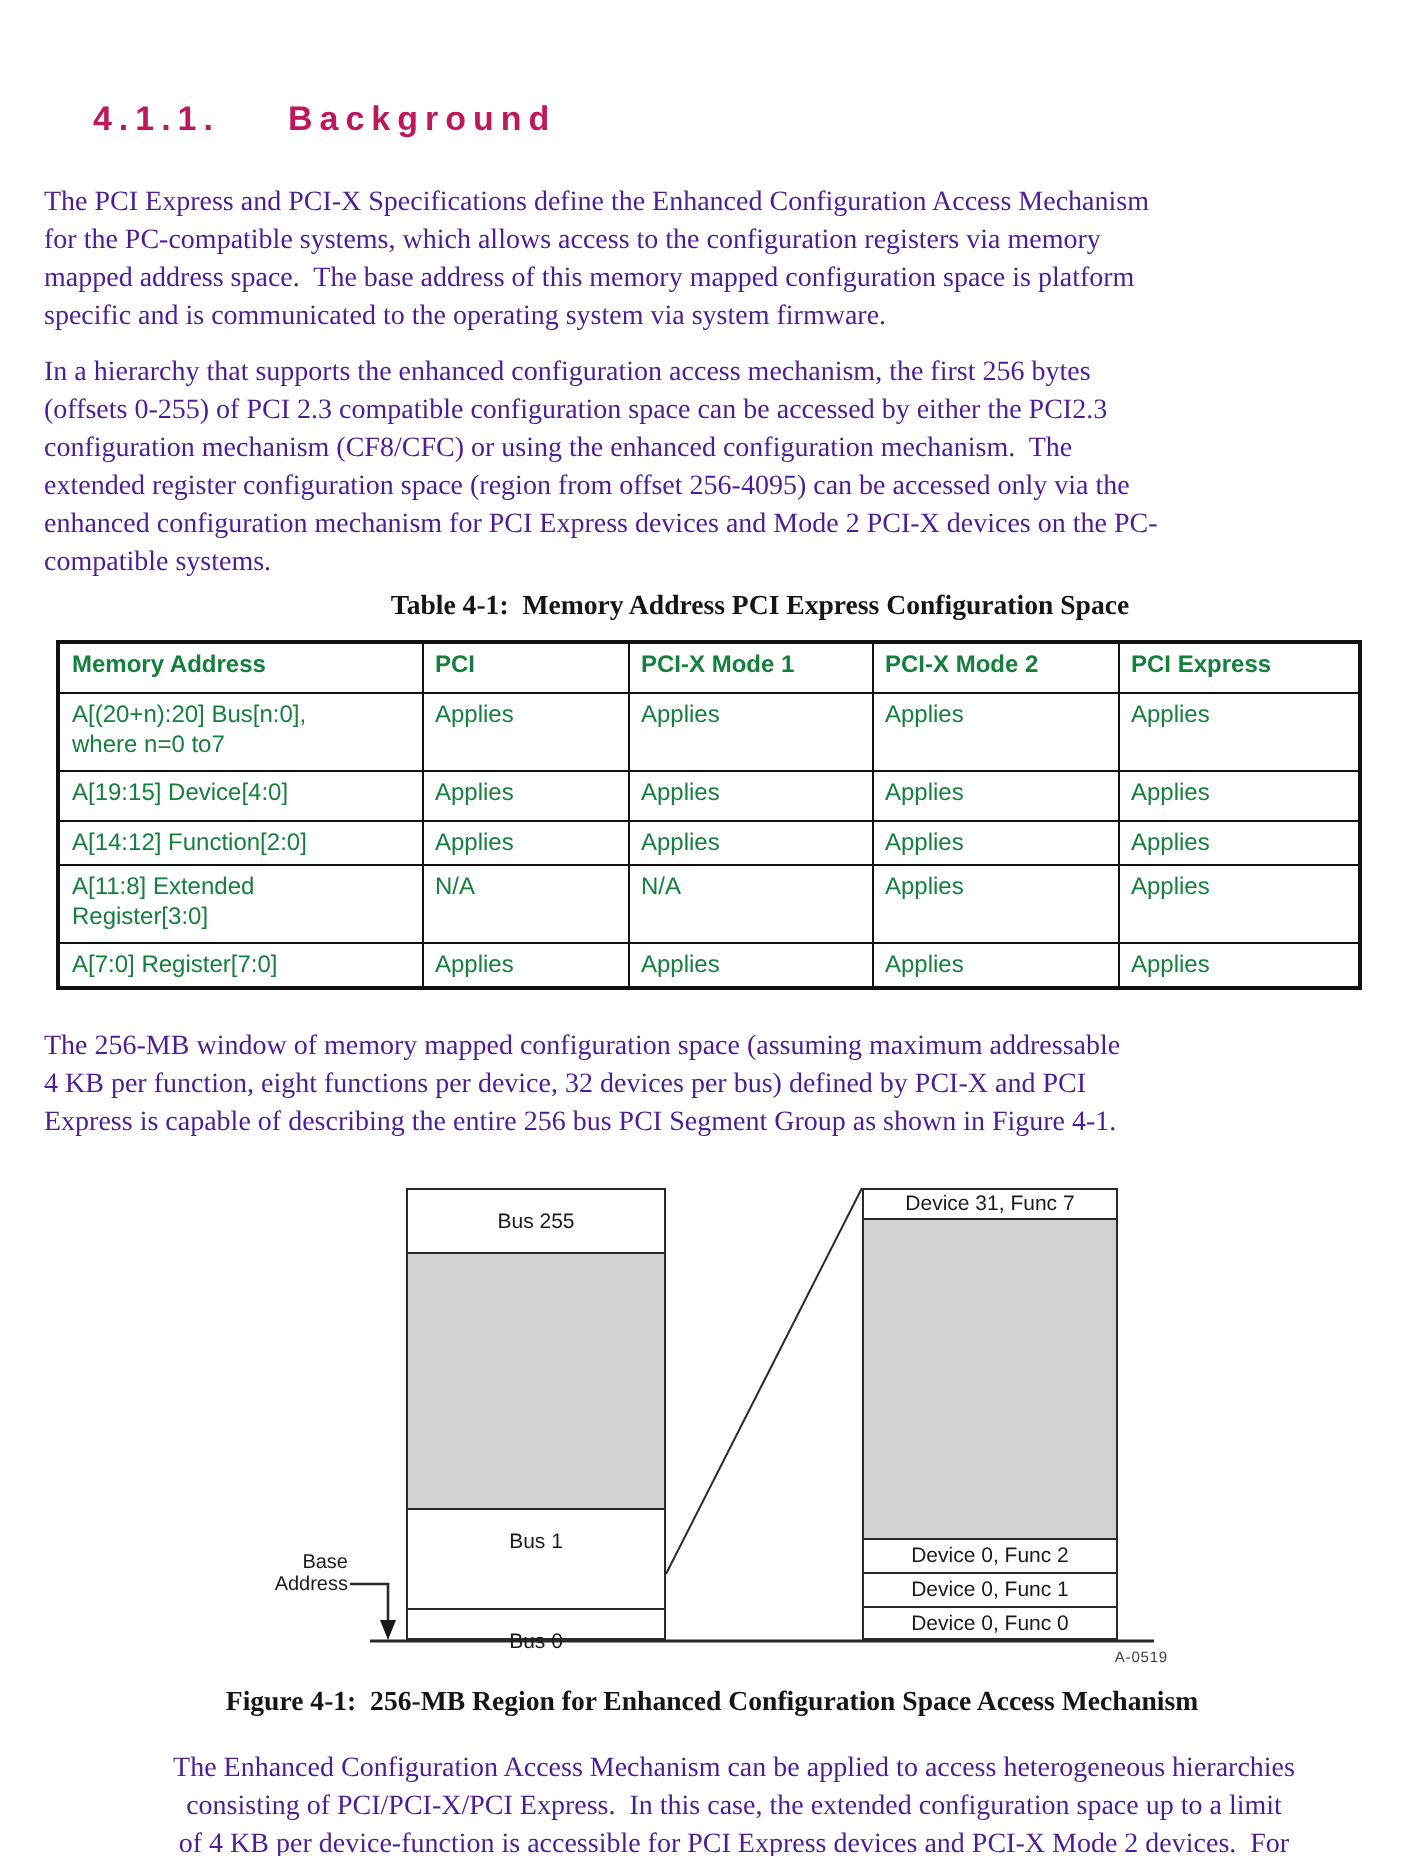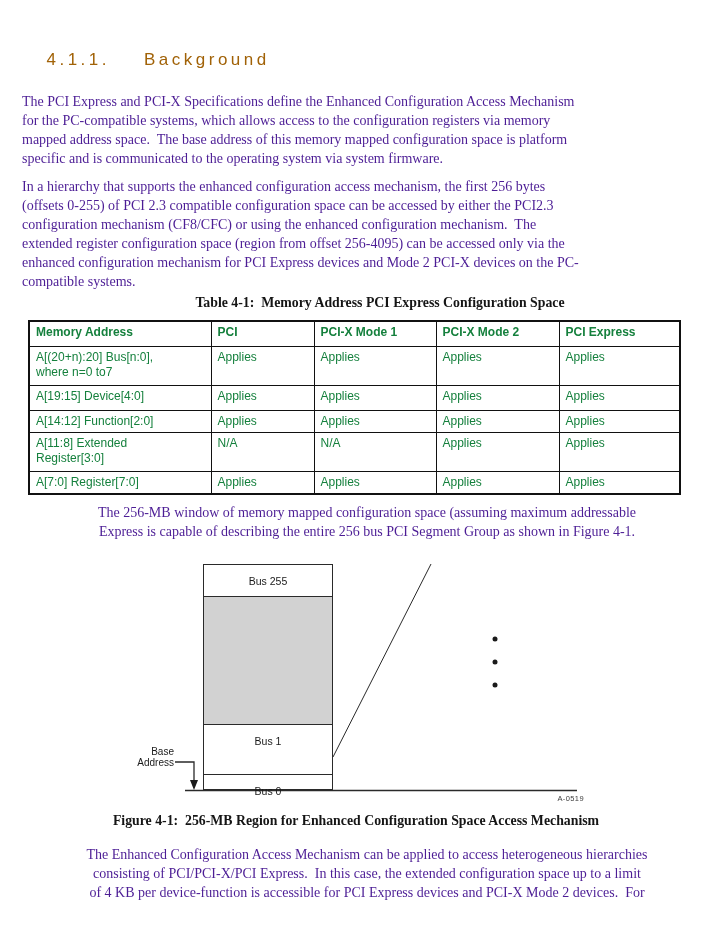--- a/index.html
+++ b/index.html
@@ -9,31 +9,31 @@
     overflow: hidden;
     position: relative;
     font-family: "Liberation Serif", serif;
     color: #1c1c1c;
   }
   
   .sec-heading {
     margin: 28px 0 0 30px;
     font-family: "Liberation Sans", sans-serif;
     font-size: 17px; line-height: 21px;
-    font-weight: 400;
+    font-weight: 700;
     letter-spacing: 3.5px;
-    color: #a16207;
+    color: #be185d;
     white-space: pre;
   }
   .sec-heading .title { margin-left: 34px; }
   
   .para { margin-left: 22px; }
   .p1 { margin-top: 22px; }
   .p2 { margin-top: 9px; }
-  .p3 { margin-top: 8px; text-align: center; }
+  .p3 { margin-top: 19px; }
   .p4 { margin-top: 16px; text-align: center; }
   .line {
     font-size: 14px; line-height: 19px;
     white-space: pre;
     color: #4c1d95;
   }
   
   .caption {
     text-align: center;
     font-weight: bold;
@@ -187,20 +187,21 @@
     <td>Applies</td>
     <td>Applies</td>
     <td>Applies</td>
     <td>Applies</td>
   </tr>
 </tbody>
   </table>
 
 <div class="para p3">
   <div class="line">The 256-MB window of memory mapped configuration space (assuming maximum addressable</div>
+  <div class="line">4 KB per function, eight functions per device, 32 devices per bus) defined by PCI-X and PCI</div>
   <div class="line">Express is capable of describing the entire 256 bus PCI Segment Group as shown in Figure 4-1.</div>
 </div>
 
 <div class="figure">
 
   <svg class="fig-svg" width="712" height="252" viewBox="0 0 712 252">
 
     <line x1="185" y1="236.5" x2="577" y2="236.5" stroke="#2a2a2a" stroke-width="1.5"></line>
 
     <line x1="333" y1="203" x2="431" y2="10" stroke="#2a2a2a" stroke-width="1"></line>
@@ -221,20 +222,27 @@
     </g>
   </svg>
 
   <div class="stack stack-left">
     <div class="seg seg-bus255">Bus 255</div>
     <div class="seg seg-gray-l"></div>
     <div class="seg seg-bus1">Bus 1</div>
     <div class="seg seg-bus0">Bus 0</div>
   </div>
 
+  <div class="stack stack-right">
+    <div class="seg seg-dev31">Device 31, Func 7</div>
+    <div class="seg seg-gray-r"></div>
+    <div class="seg seg-devrow">Device 0, Func 2</div>
+    <div class="seg seg-devrow">Device 0, Func 1</div>
+    <div class="seg seg-devrow">Device 0, Func 0</div>
+  </div>
 
   <div class="base-addr">Base
 Address</div>
 
   <div class="artwork-id">A-0519</div>
 </div>
 
 <div class="caption figure-caption">Figure 4-1:  256-MB Region for Enhanced Configuration Space Access Mechanism</div>
 
 <div class="para p4">

